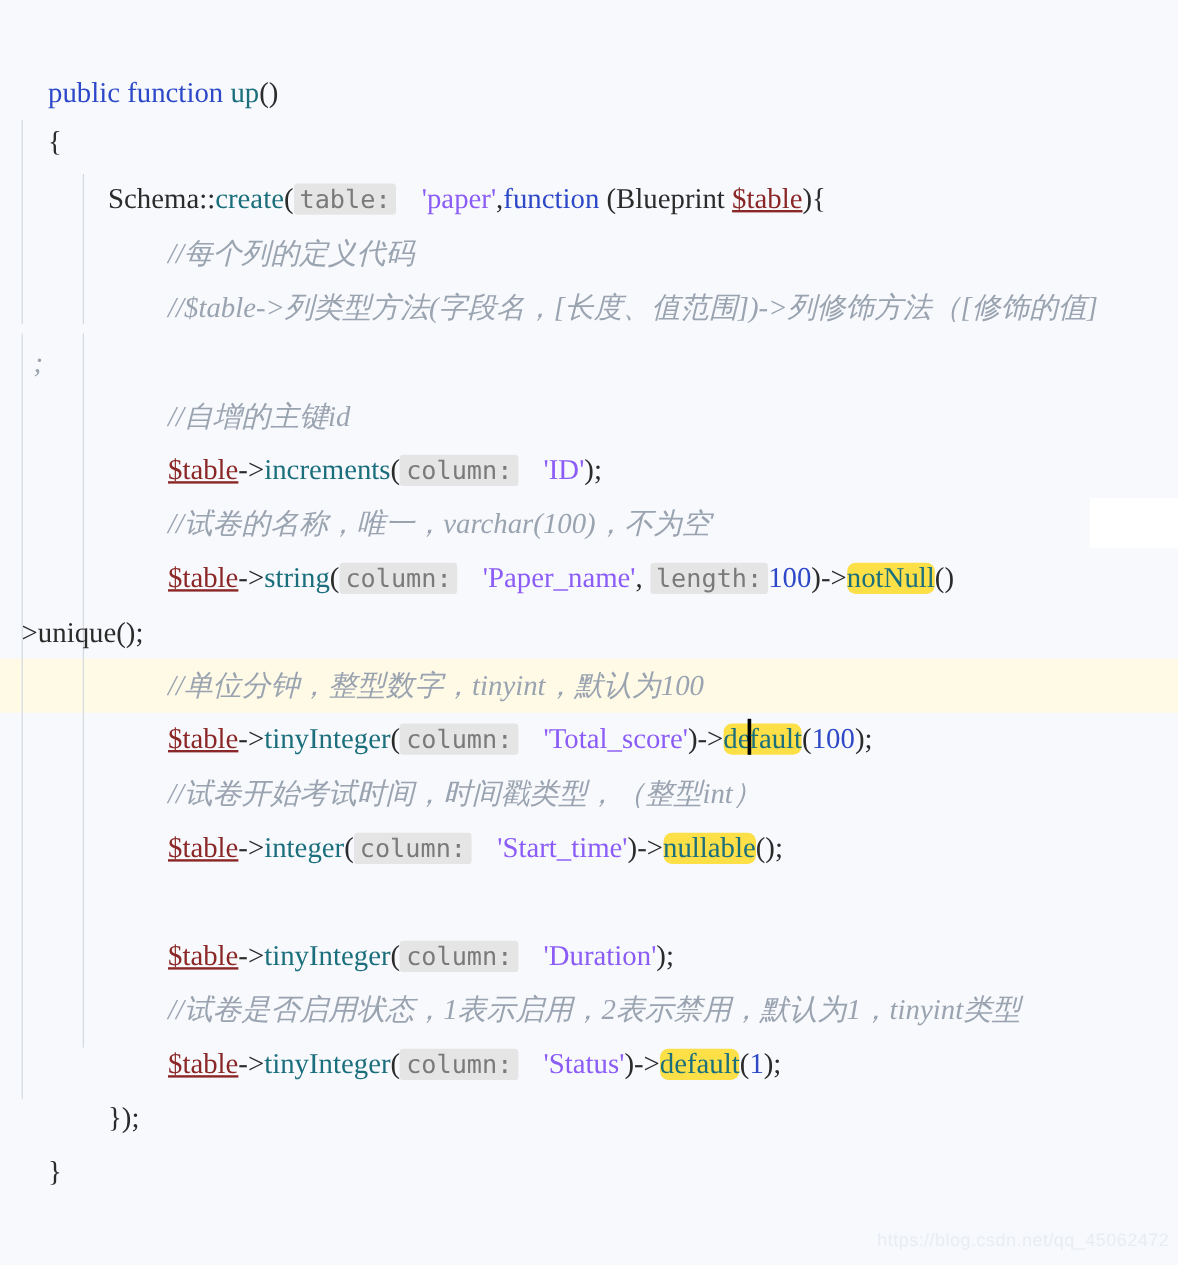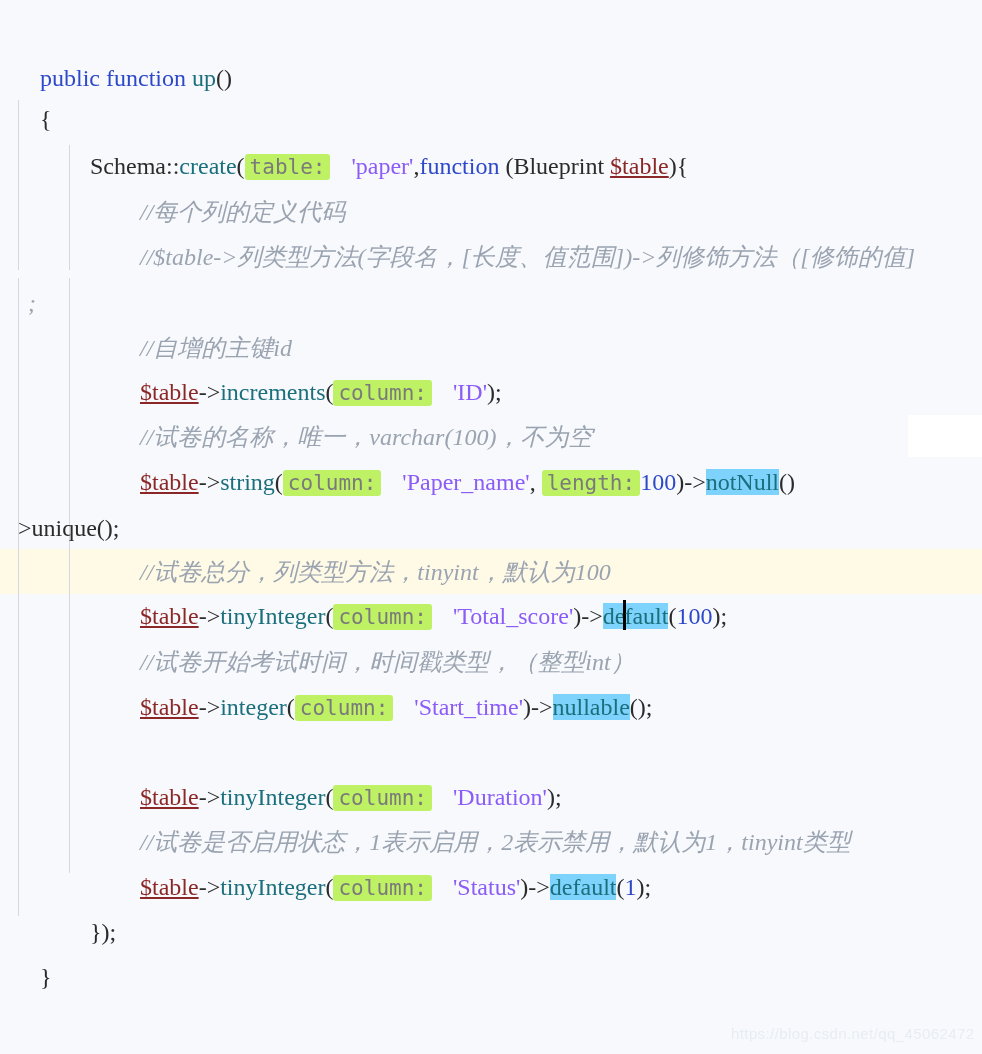--- a/index.html
+++ b/index.html
@@ -40,29 +40,30 @@
   
   .kw     {color:#2d48c8;}          
   .fn     {color:#1b6f7d;}          
   .cls    {color:#2b2b2b;}          
   .var    {color:#8b2727;text-decoration:underline;}          
   .str    {color:#8b5cf6;padding-left:21px;}          
   .num    {color:#2d48c8;}          
   .pun    {color:#2b2b2b;}
   .cmt    {color:#9aa3b0;font-style:italic;}
   .hint{
-    background:#bef264;
+    background:#e5e5e5;
     color:#7a7a7a;
     border-radius:3px;
     padding:1px 5px;
     font-family:"DejaVu Sans Mono","Liberation Mono",monospace;
     font-size:21px;
   }
   .hl{
-    background:#7dd3fc;
+    background:#fde047;
+    border-radius:7px;
   }
   .inlay-box{
     position:absolute;
     background:#ffffff;
   }
   .caret{
     display:inline-block;
     width:3px;height:30px;
     background:#000000;
     vertical-align:-6px;
@@ -129,21 +130,21 @@
 
   <div class="line" style="top:415px;left:116px;">
     <span class="var">$table</span><span class="pun">-&gt;</span><span class="fn">string</span><span class="pun">(</span><span class="hint">column:</span><span class="str">'Paper_name'</span><span class="pun">,</span><span class="pun"> </span><span class="hint">length:</span><span class="num">100</span><span class="pun">)-&gt;</span><span class="fn hl">notNull</span><span class="pun">()</span>
   </div>
 
   <div class="line" style="top:461px;left:-6px;">
     <span class="pun">&gt;unique();</span>
   </div>
 
   <div class="line cmt" style="top:505px;left:116px;">
-    <span>//试卷总分，列类型方法，tinyint，默认为100</span>
+    <span>//单位分钟，整型数字，tinyint，默认为100</span>
   </div>
 
   <div class="line" style="top:549px;left:116px;">
     <span class="var">$table</span><span class="pun">-&gt;</span><span class="fn">tinyInteger</span><span class="pun">(</span><span class="hint">column:</span><span class="str">'Total_score'</span><span class="pun">)-&gt;</span><span class="hl"><span class="fn">de</span><span class="caret"></span><span class="fn">fault</span></span><span class="pun">(</span><span class="num">100</span><span class="pun">);</span>
   </div>
 
   <div class="line cmt" style="top:595px;left:116px;">
     <span>//试卷开始考试时间，时间戳类型，（整型int）</span>
   </div>
 

